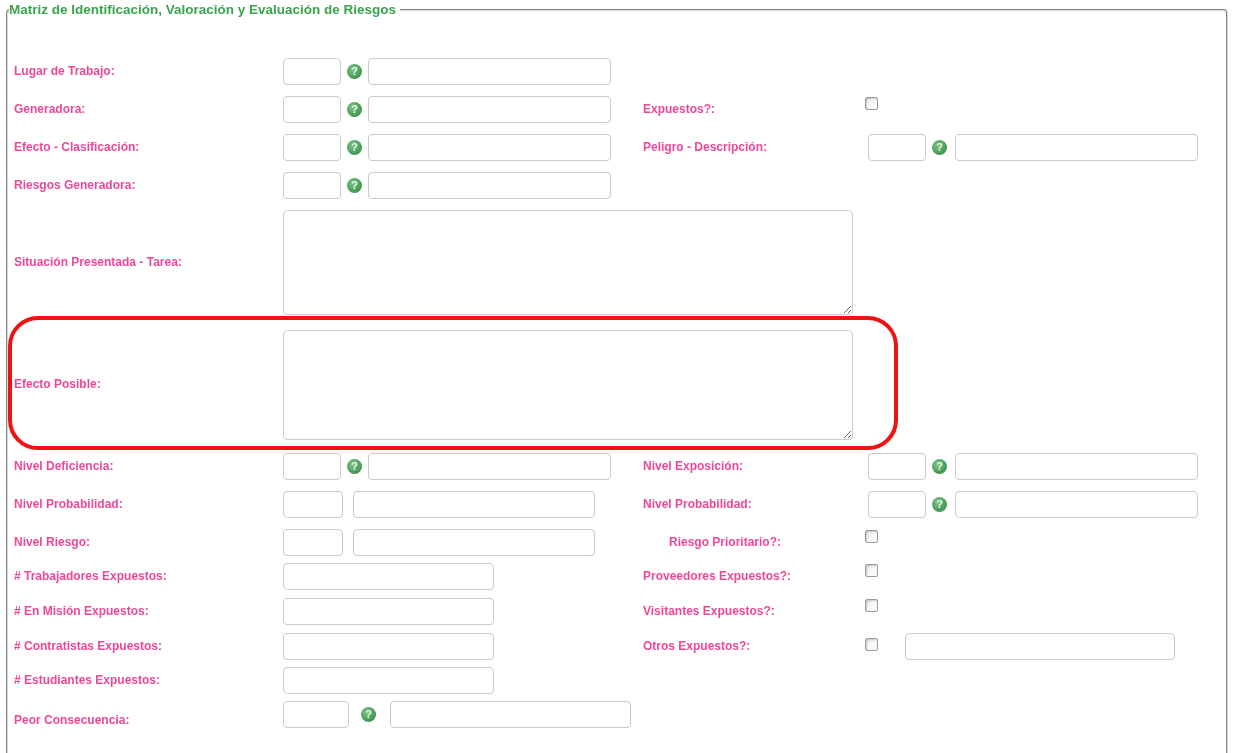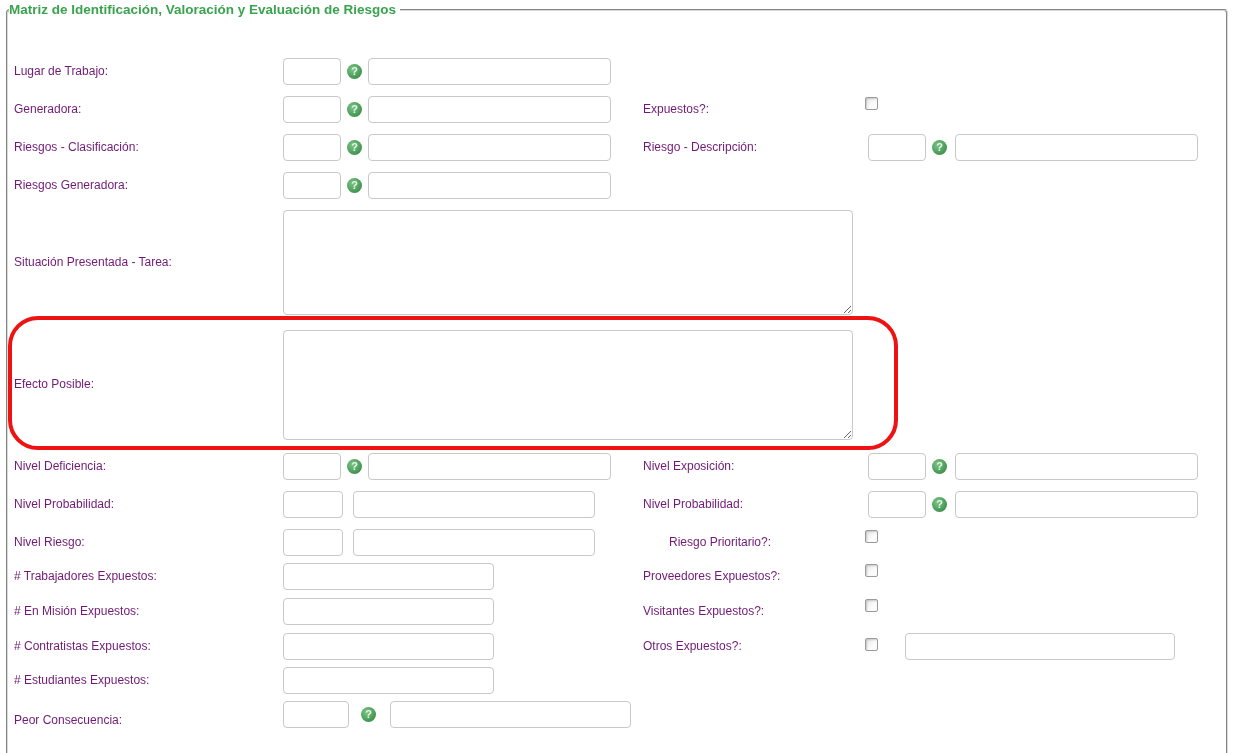--- a/index.html
+++ b/index.html
@@ -1,21 +1,21 @@
 <!DOCTYPE html>
 <html><head>
 <meta charset="utf-8">
 <style>
   html,body{margin:0;padding:0;background:#fff;}
   #screen{position:relative;width:1233px;height:753px;background:#fff;overflow:hidden;
           font-family:"Liberation Sans",sans-serif;}
   fieldset.frame{position:absolute;left:6px;top:2px;width:1222px;height:790px;
           border:2px groove #d9d9d9;border-radius:4px;margin:0;padding:0;box-sizing:border-box;}
   fieldset.frame legend{font-size:13.5px;font-weight:bold;color:#3aa34e;margin-left:1px;padding:0 4px 0 0;}
-  .lbl{position:absolute;font-size:12px;font-weight:normal;color:#701a75;white-space:nowrap;}
+  .lbl{position:absolute;font-size:12px;font-weight:bold;color:#ec4899;white-space:nowrap;}
   .inp{position:absolute;height:27px;box-sizing:border-box;border:1px solid #c9c9c9;border-radius:4px;
        background:#fff;font-size:12px;color:#333;padding:2px 6px;outline:none;}
   .ta{position:absolute;box-sizing:border-box;border:1px solid #c9c9c9;border-radius:4px;background:#fff;
       font-size:12px;color:#333;padding:4px 6px;resize:both;outline:none;font-family:"Liberation Sans",sans-serif;}
   .help{position:absolute;width:15px;height:15px;border-radius:50%;
         background:radial-gradient(circle at 38% 35%, #7fc48a 0%, #4da05b 55%, #2e7d3f 100%);
         color:#eaf6ec;font-size:11px;font-weight:bold;line-height:15px;text-align:center;cursor:pointer;}
   .chk{position:absolute;width:13px;height:13px;box-sizing:border-box;border:1px solid #9b9b9b;
        border-radius:2px;background:linear-gradient(135deg,#e8e8e8 0%,#fbfbfb 60%);
        box-shadow:inset 1px 1px 2px rgba(0,0,0,0.18);}
@@ -36,25 +36,25 @@
   <span class="help" style="left:347px;top:64px">?</span>
   <input class="inp" style="left: 368px; top: 58px; width: 243px;" value="">
 
   <span class="lbl" style="left:14px;top:102px">Generadora:</span>
   <input class="inp" style="left: 283px; top: 96px; width: 58px;" value="">
   <span class="help" style="left:347px;top:102px">?</span>
   <input class="inp" style="left: 368px; top: 96px; width: 243px;" value="">
   <span class="lbl" style="left:643px;top:102px">Expuestos?:</span>
   <span class="chk" style="left:865px;top:97px"></span>
 
-  <span class="lbl" style="left:14px;top:140px">Riesgos - Clasificación:</span>
+  <span class="lbl" style="left:14px;top:140px">Efecto - Clasificación:</span>
   <input class="inp" style="left: 283px; top: 134px; width: 58px;" value="">
   <span class="help" style="left:347px;top:140px">?</span>
   <input class="inp" style="left: 368px; top: 134px; width: 243px;" value="">
-  <span class="lbl" style="left:643px;top:140px">Riesgo - Descripción:</span>
+  <span class="lbl" style="left:643px;top:140px">Peligro - Descripción:</span>
   <input class="inp" style="left: 868px; top: 134px; width: 58px;" value="">
   <span class="help" style="left:932px;top:140px">?</span>
   <input class="inp" style="left: 955px; top: 134px; width: 243px;" value="">
 
   <span class="lbl" style="left:14px;top:178px">Riesgos Generadora:</span>
   <input class="inp" style="left: 283px; top: 172px; width: 58px;" value="">
   <span class="help" style="left:347px;top:178px">?</span>
   <input class="inp" style="left: 368px; top: 172px; width: 243px;" value="">
 
   <span class="lbl" style="left:14px;top:255px">Situación Presentada - Tarea:</span>

